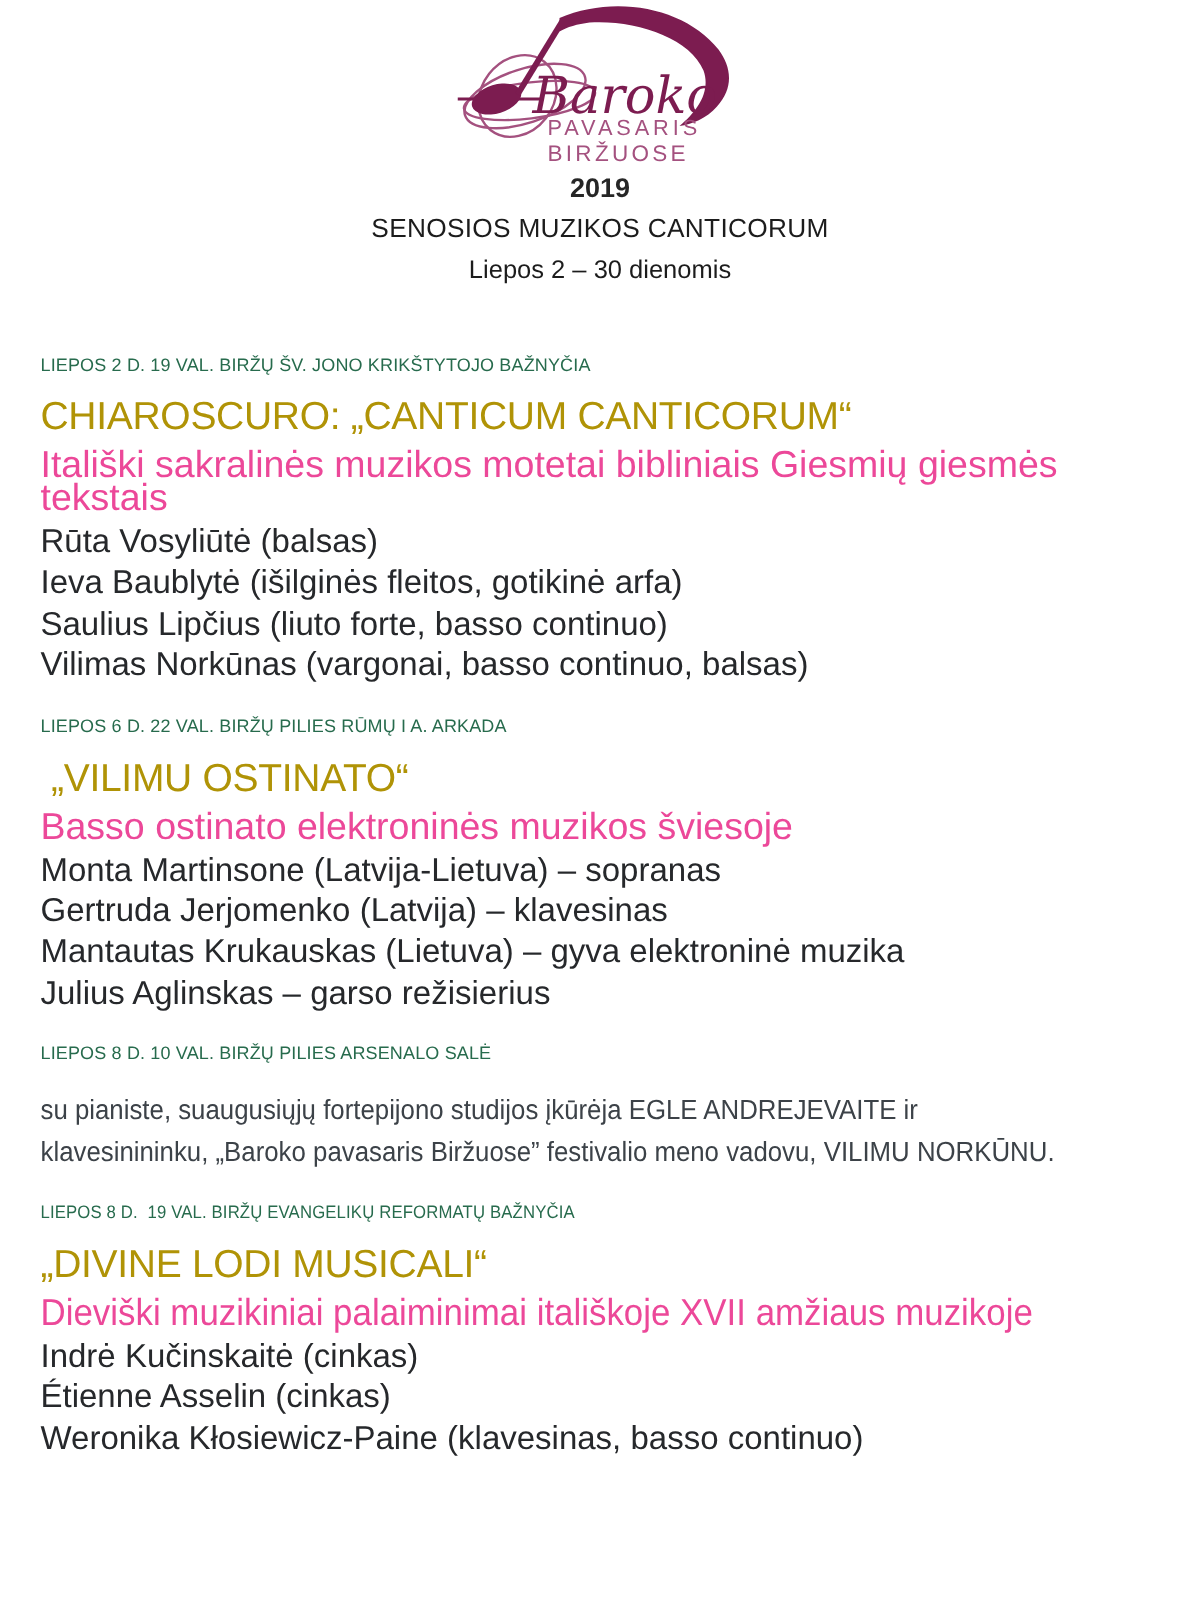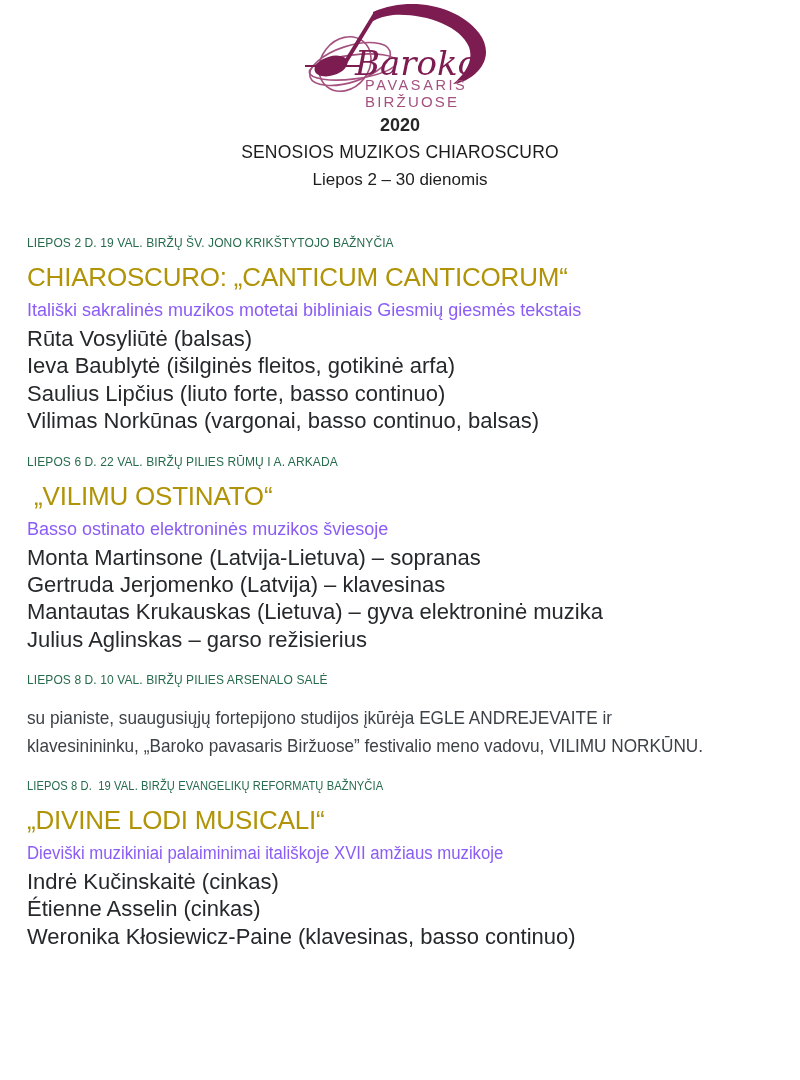--- a/index.html
+++ b/index.html
@@ -35,21 +35,21 @@
     line-height:23px; margin:0 0 7px 0; white-space:pre-wrap;
     letter-spacing:0.1px;
   }
   .title{
     color:#B09306; font-size:26px; font-weight:normal;
     line-height:30px; margin:0 0 7px 0; white-space:pre-wrap;
     letter-spacing:-0.2px;
   }
   .title .title-prefix{ font-size:19px; letter-spacing:0; }
   .subtitle{
-    color:#8b5cf6; font-size:18px;
+    color:#ec4899; font-size:25px;
     line-height:22px; margin:0 0 4px 0;
   }
   .performer{
     color:#26282B; font-size:22px;
     line-height:27.4px; margin:0;
   }
   .desc-block{ margin-top:12px; }
   .desc{
     color:#3C4248; font-size:18.5px;
     line-height:27.4px; margin:0;
@@ -90,22 +90,22 @@
                  C 160,71 169,58 164,44
                  C 155,22 118,10 88,12
                  C 80,13 73,15 68,18 Z"></path>
 
         <text x="50" y="72" font-family="'DejaVu Serif', serif" font-style="italic" font-size="34" fill="#7C1C50">Baroko</text>
 
         <text x="60" y="87" font-family="'Liberation Sans', sans-serif" font-size="14.5" letter-spacing="2.6" fill="#A4517F">PAVASARIS</text>
         <text x="60" y="104" font-family="'Liberation Sans', sans-serif" font-size="15" letter-spacing="2.2" fill="#A4517F">BIRŽUOSE</text>
       </svg>
     </div>
-    <div class="year">2020</div>
-    <div class="festival">SENOSIOS MUZIKOS CHIAROSCURO</div>
+    <div class="year">2019</div>
+    <div class="festival">SENOSIOS MUZIKOS CANTICORUM</div>
     <div class="dates">Liepos 2 – 30 dienomis</div>
   </header>
 
   <main>
 
     <section>
       <h2 class="venue">LIEPOS 2 D. 19 VAL. BIRŽŲ ŠV. JONO KRIKŠTYTOJO BAŽNYČIA</h2>
       <h3 class="title">CHIAROSCURO: „CANTICUM CANTICORUM“</h3>
       <p class="subtitle">Itališki sakralinės muzikos motetai bibliniais Giesmių giesmės tekstais</p>
       <p class="performer">Rūta Vosyliūtė (balsas)</p>

